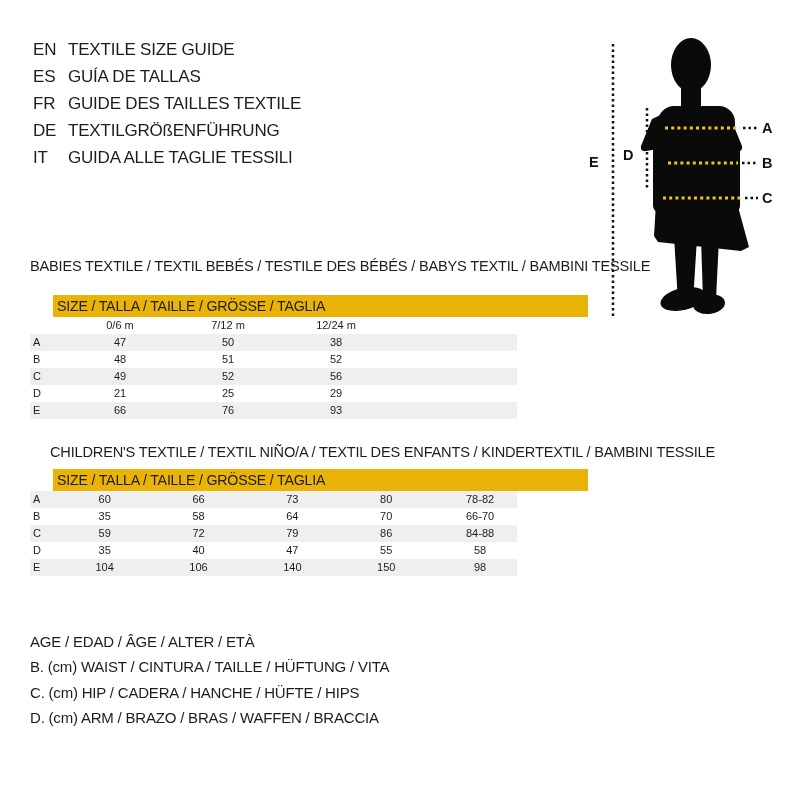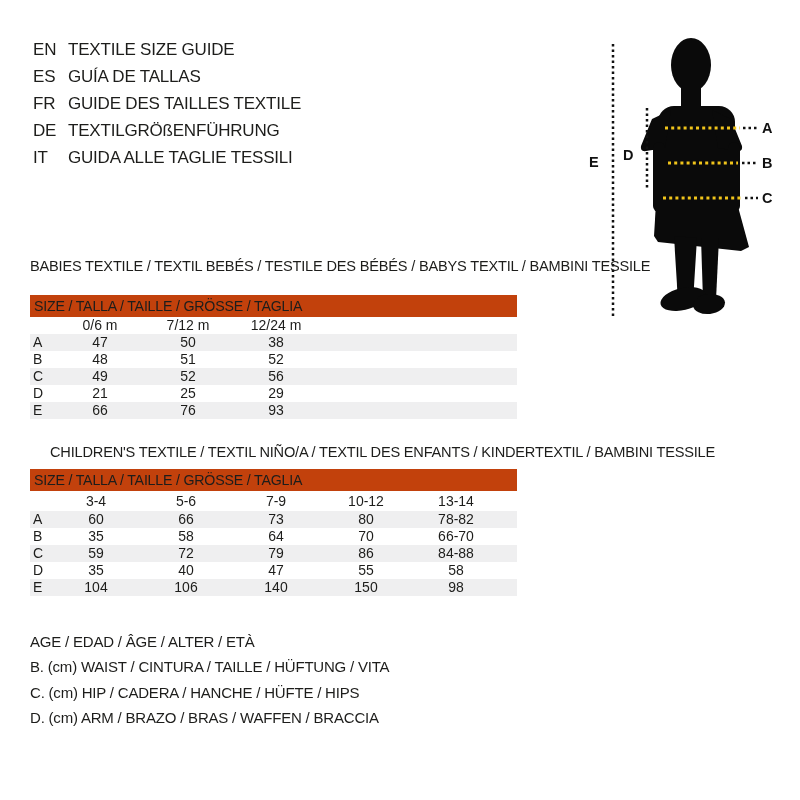--- a/index.html
+++ b/index.html
@@ -16,27 +16,28 @@
   
   .lang-list { left:33px; top:36px; list-style:none; }
   .lang-row { display:flex; height:27px; line-height:27px; font-size:17px; letter-spacing:-0.2px; }
   .lang-code { width:35px; }
 
   
   .section-title { font-size:14.6px; letter-spacing:-0.2px; white-space:nowrap; }
 
   
   .size-bar {
-    width:487px; height:22px; line-height:22px;
-    background:#c2410c; font-size:14.2px; padding-left:4px;
+    width:535px; height:22px; line-height:22px;
+    background:#eab308; font-size:14.2px; padding-left:4px;
     letter-spacing:-0.2px;
+    margin-left:23px;
   }
 
   
-  .trow { display:flex; width:487px; height:17px; line-height:17px; font-size:14px; }
+  .trow { display:flex; width:487px; height:17px; line-height:17px; font-size:11px;gap:20px; }
   .trow.stripe { background:#efeff0; }
   .cell-letter { padding-left:3px; }
   .b-letter { width:26px; }
   .b-val { width:88px; text-align:center; }
   .c-letter { width:21px; }
   .c-val { width:90px; text-align:center; }
 
   
   .legend { left:30px; top:629px; }
   .legend-line { height:25.4px; line-height:25.4px; font-size:15px; letter-spacing:-0.2px; white-space:nowrap; }
@@ -159,28 +160,20 @@
     <span class="b-val">66</span>
     <span class="b-val">76</span>
     <span class="b-val">93</span>
   </div>
 </div>
 
 <div class="abs section-title" style="left:30px; top:444px;margin-left:20px;">CHILDREN'S TEXTILE / TEXTIL NIÑO/A / TEXTIL DES ENFANTS / KINDERTEXTIL / BAMBINI TESSILE</div>
 
 <div class="abs" style="left:30px; top:469px;">
   <div class="size-bar">SIZE / TALLA / TAILLE / GRÖSSE / TAGLIA</div>
-  <div class="trow" style="height:20px; line-height:20px;">
-    <span class="cell-letter c-letter"></span>
-    <span class="c-val">3-4</span>
-    <span class="c-val">5-6</span>
-    <span class="c-val">7-9</span>
-    <span class="c-val">10-12</span>
-    <span class="c-val">13-14</span>
-  </div>
   <div class="trow stripe">
     <span class="cell-letter c-letter">A</span>
     <span class="c-val">60</span>
     <span class="c-val">66</span>
     <span class="c-val">73</span>
     <span class="c-val">80</span>
     <span class="c-val">78-82</span>
   </div>
   <div class="trow">
     <span class="cell-letter c-letter">B</span>

